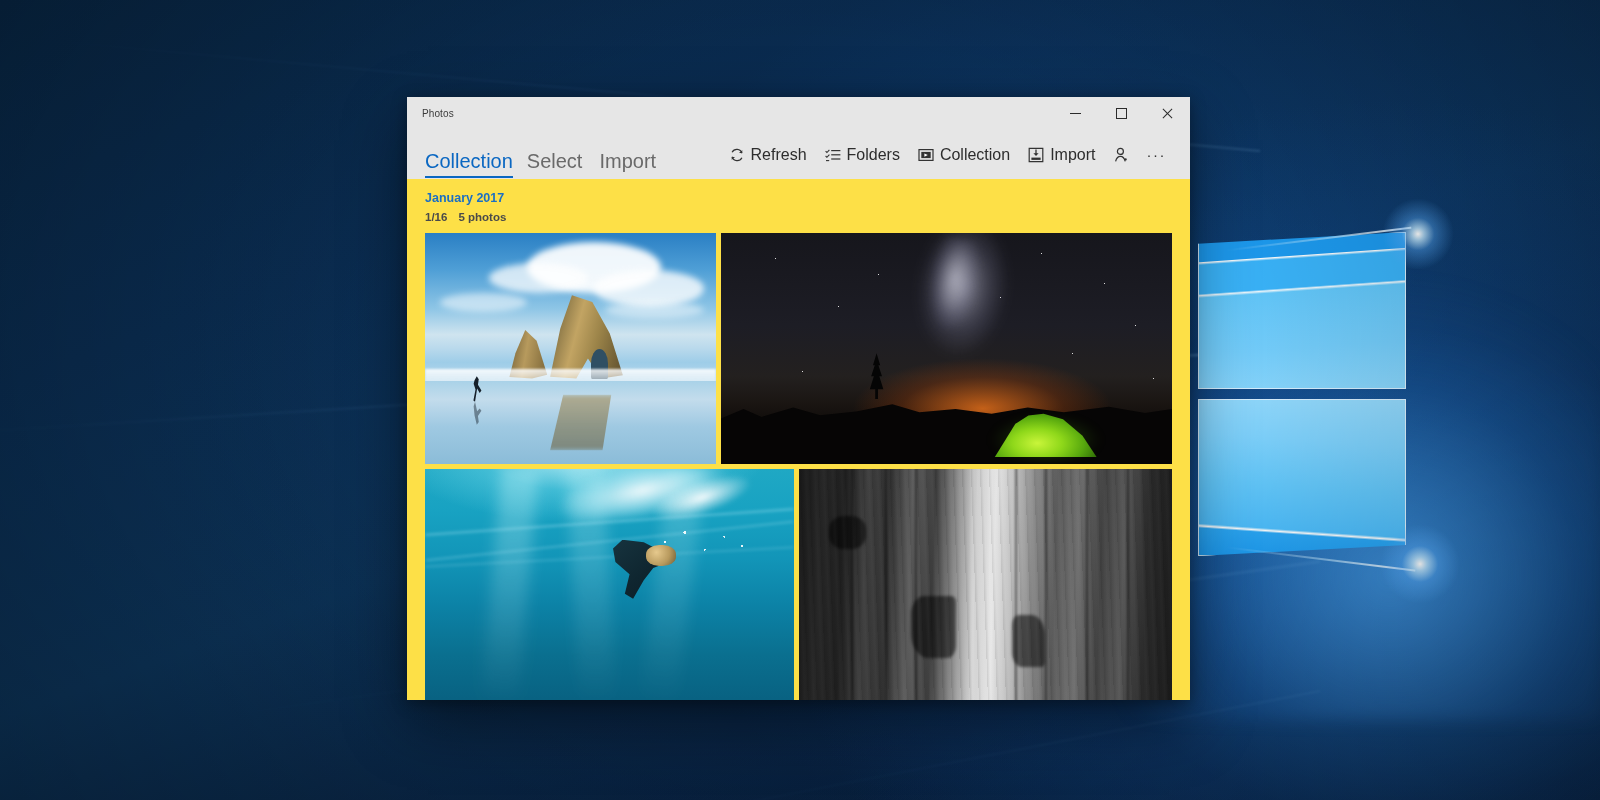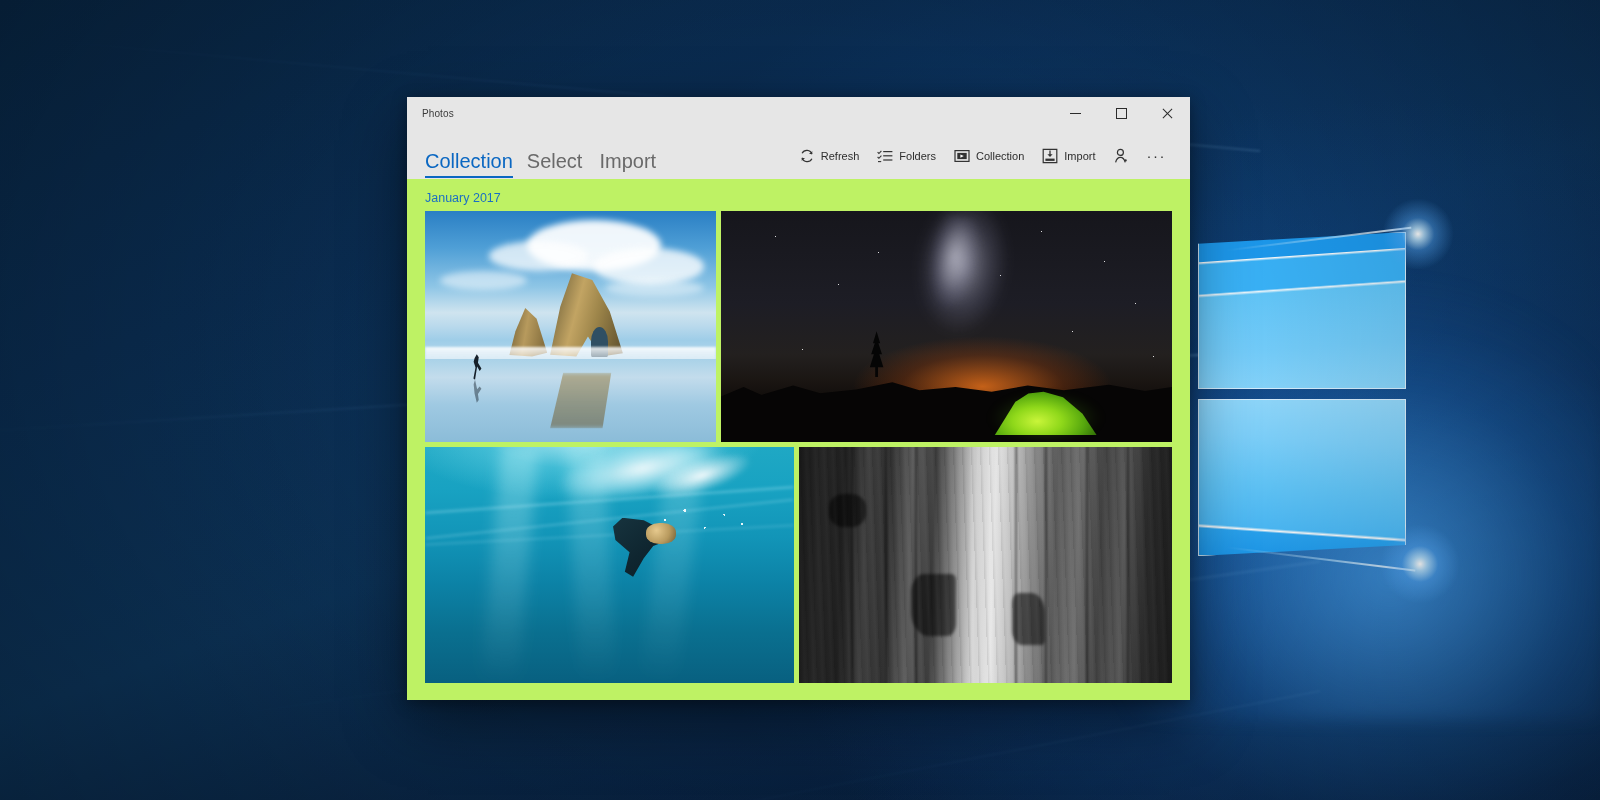--- a/index.html
+++ b/index.html
@@ -150,27 +150,27 @@
     left: 0; right: 14px; bottom: 1px;
     height: 2.5px; background: #0a67c2;
   }
 
   .cmd-actions { display: flex; align-items: center; gap: 0; padding-bottom: 12px; }
   .cmd-item {
     display: flex; align-items: center; gap: 6px;
     padding: 3px 9px; cursor: default;
     color: #333;
   }
-  .cmd-label { font-size: 11px; color: #2d2d2d; white-space: nowrap; }
+  .cmd-label { font-size: 16px; color: #2d2d2d; white-space: nowrap; }
   .cmd-icon { width: 16px; height: 16px; display: block; flex: 0 0 16px; }
   .cmd-item.icon-only { padding: 3px 8px; }
   .ellipsis-btn { padding: 3px 10px; font-size: 15px; color: #333; letter-spacing: 1.5px; line-height: 12px; cursor: default; }
 
   
-  .content { flex: 1 1 auto; background: #bef264; padding: 12px 16px 0 18px; overflow: hidden; }
+  .content { flex: 1 1 auto; background: #fde047; padding: 12px 16px 0 18px; overflow: hidden; font-weight: bold; }
   .group-title { font-size: 12.5px; color: #1b6fc4; margin-bottom: 6px; cursor: default; }
   .group-meta { font-size: 11.5px; color: #4a4a4a; margin-bottom: 10px; display: flex; gap: 11px; }
 
   .grid { display: flex; flex-direction: column; gap: 5px; }
   .grid-row { display: flex; gap: 5px; }
   .tile { position: relative; overflow: hidden; cursor: default; background: #222; }
   .tile.t1 { width: 291px; height: 231px; }
   .tile.t2 { width: 451px; height: 231px; }
   .tile.t3 { width: 369px; height: 236px; }
   .tile.t4 { width: 373px; height: 236px; }
@@ -413,20 +413,24 @@
         <div class="ellipsis-btn">
           <span>···</span>
         </div>
 
       </div>
     </div>
 
     <div class="content">
 
       <div class="group-title">January 2017</div>
+      <div class="group-meta">
+        <span>1/16</span>
+        <span>5 photos</span>
+      </div>
 
       <div class="grid">
 
         <div class="grid-row">
 
           <div class="tile t1">
             <div class="beach">
               <div class="cloud c1"></div>
                 <div class="cloud c2"></div>
                 <div class="cloud c3"></div>

